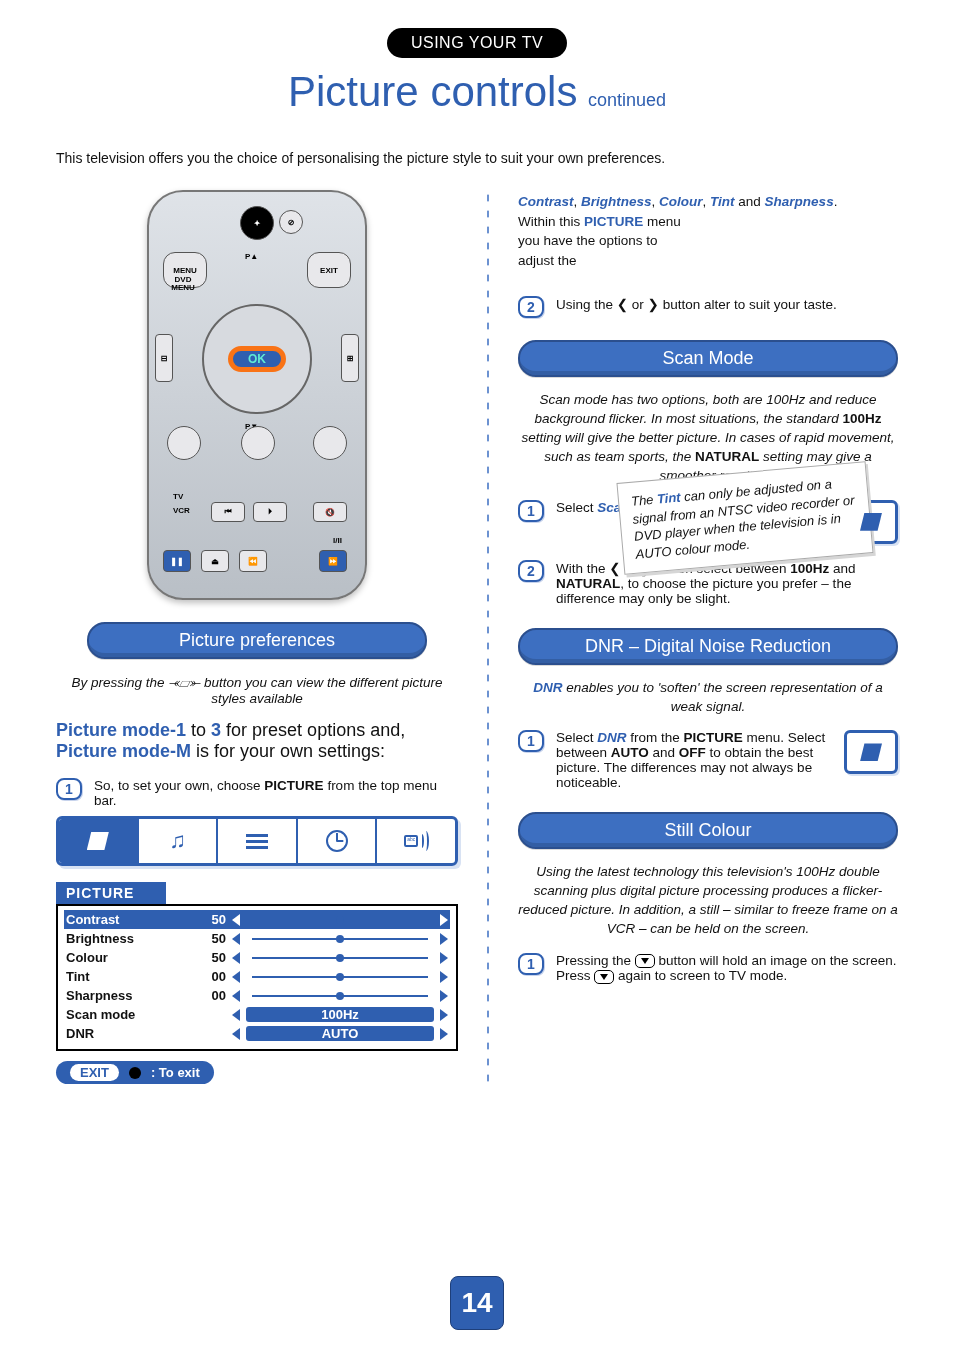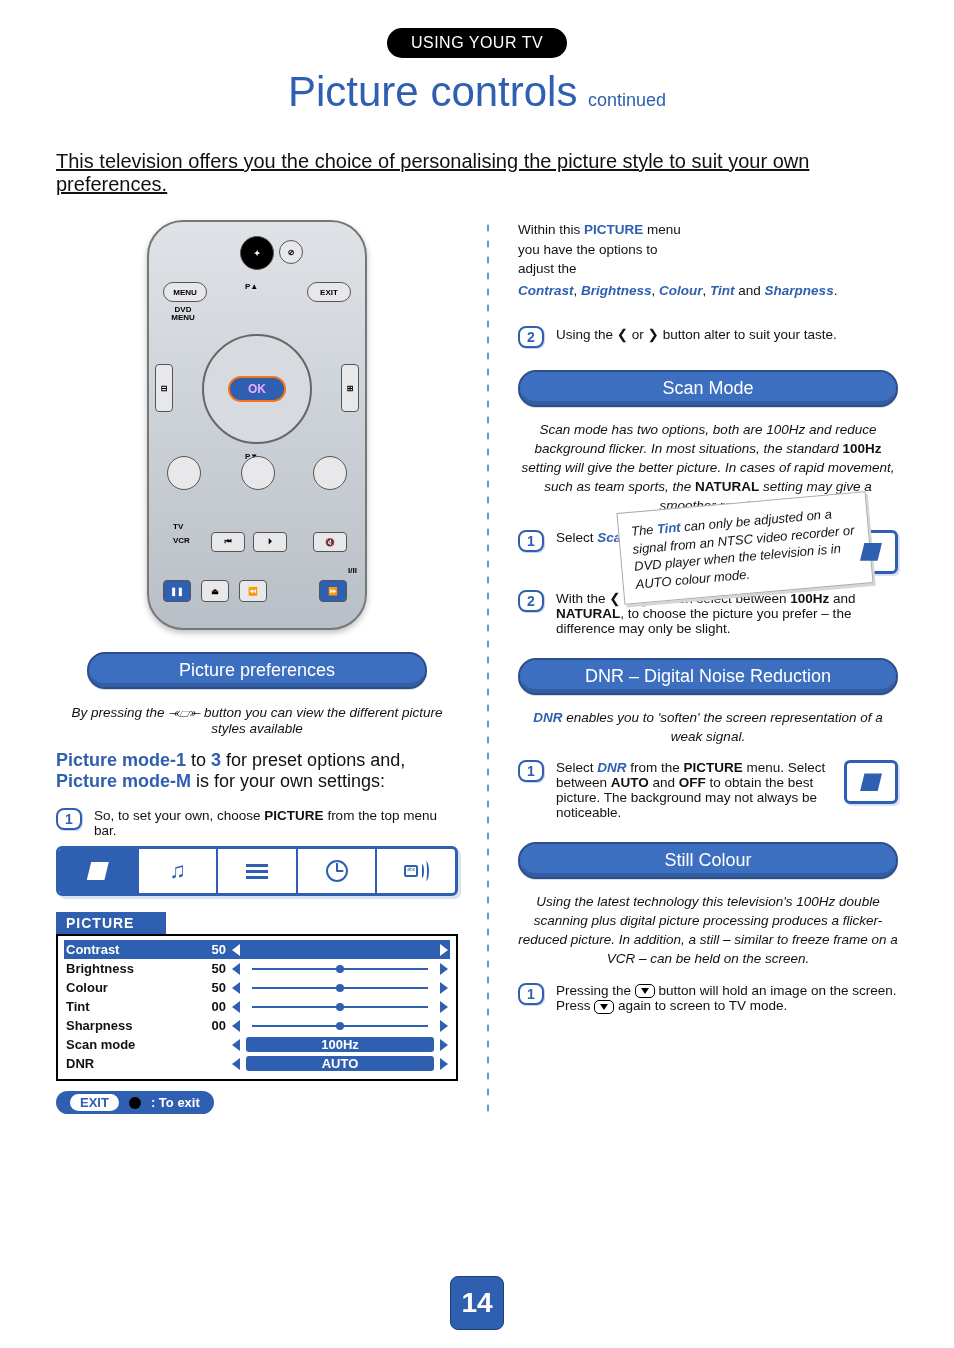--- a/index.html
+++ b/index.html
@@ -35,23 +35,22 @@
     font-size: 42px;
     font-weight: 400;
     color: #2f5fb0;
   }
   .title-row .cont {
     color: #2f5fb0;
     font-size: 18px;
     margin-left: 6px;
   }
   .intro {
-    font-size: 20px;
+    font-size: 14px;
     margin-bottom: 22px;
-    text-decoration: underline;
   }
   .bluebar-wide, .bluebar {
     background: #3d6fc1;
     color: #fff;
     border-radius: 18px;
     padding: 6px 22px;
     border: 2px solid #2b4f8e;
     box-shadow: inset 0 -6px 0 -2px rgba(0,0,0,.15), 0 1px 0 #dadada;
     font-size: 18px;
     text-align: center;
@@ -93,32 +92,32 @@
     width: 1px; height: 1px; 
   }
   .rbtn, .rcirc {
     position:absolute; background:#e8e8eb; border:1px solid #555;
     font-size:8px; font-weight:600; color:#000;
     display:flex; align-items:center; justify-content:center;
   }
   .rcirc { border-radius:50%; }
   .rcirc.big { width:34px; height:34px; }
   .rcirc.sm  { width:24px; height:24px; }
-  .rbtn.oval { border-radius: 12px; height:20px; }
+  .rbtn.oval { border-radius: 12px; height:36px; }
   .rbtn.rect { border-radius: 4px; }
   .okring {
     position:absolute; left:50%; top:112px; transform:translateX(-50%);
     width:110px; height:110px; border-radius:50%;
     border:2px solid #666; background:#d7dadf;
   }
   .okring .ok {
     position:absolute; left:50%; top:50%; transform:translate(-50%,-50%);
-    width:58px; height:26px; background:#2f5fb0; color:#f0abfc; border-radius:14px;
+    width:58px; height:26px; background:#2f5fb0; color:#5eead4; border-radius:14px;
     display:flex; align-items:center; justify-content:center;
-    font-size:12px; font-weight:600; border:2px solid #f97316;
+    font-size:12px; font-weight:600; border:5px solid #f97316;
   }
   .lbl-tiny {
     position:absolute; font-size:8px; color:#000; font-weight:600;
   }
 
   
   .bluebar.left { width: 340px; margin: 22px auto 16px; }
   .caption {
     text-align:center; font-style:italic; font-size:13.5px; margin-bottom: 14px;
   }
@@ -278,21 +277,21 @@
           <div class="rcirc big" style="right:18px; top:234px;"></div>
 
           <div class="lbl-tiny" style="left:24px; top:300px;">TV</div>
           <div class="lbl-tiny" style="left:24px; top:314px;">VCR</div>
           <div class="lbl-tiny" style="left:24px; top:328px;margin-top:28px;">DVD</div>
 
           <div class="rbtn rect" style="left:62px; top:310px; width:34px; height:20px;">⏮</div>
           <div class="rbtn rect" style="left:104px; top:310px; width:34px; height:20px;">⏵</div>
           <div class="rbtn rect" style="right:18px; top:310px; width:34px; height:20px;">🔇</div>
 
-          <div class="lbl-tiny" style="right:8px; top:344px;">I/II</div>
+          <div class="lbl-tiny" style="right:23px; top:344px;">I/II</div>
 
           <div class="rbtn rect" style="left:14px; top:358px; width:28px; height:22px; background:#2f5fb0; color:#fff;">❚❚</div>
           <div class="rbtn rect" style="left:52px; top:358px; width:28px; height:22px;">⏏</div>
           <div class="rbtn rect" style="left:90px; top:358px; width:28px; height:22px;">⏪</div>
           <div class="rbtn rect" style="right:18px; top:358px; width:28px; height:22px; background:#2f5fb0; color:#fff;">⏩</div>
         </div>
       </div>
 
       <div class="bluebar left">Picture preferences</div>
 
@@ -390,25 +389,25 @@
       <div class="exit-pill">
         <span class="eb">EXIT</span>
         <span class="dot"></span>
         <span>: To exit</span>
       </div>
     </div>
 
     <div class="divider"></div>
 
     <div class="col-right" style="position:relative;">
+      <div style="line-height:1.45; margin-top:2px;">
+        <span class="blue-b" style="font-style:italic;">Contrast</span><span>, </span><span class="blue-b" style="font-style:italic;">Brightness</span><span>, </span><span class="blue-b" style="font-style:italic;">Colour</span><span>, </span><span class="blue-b" style="font-style:italic;">Tint</span><span> and </span><span class="blue-b" style="font-style:italic;">Sharpness</span><span>.</span>
+      </div>
       <div style="width:170px; line-height:1.45;">
         <span>Within this </span><span class="blue-b">PICTURE</span><span> menu you have the options to adjust the </span>
-      </div>
-      <div style="line-height:1.45; margin-top:2px;">
-        <span class="blue-b" style="font-style:italic;">Contrast</span><span>, </span><span class="blue-b" style="font-style:italic;">Brightness</span><span>, </span><span class="blue-b" style="font-style:italic;">Colour</span><span>, </span><span class="blue-b" style="font-style:italic;">Tint</span><span> and </span><span class="blue-b" style="font-style:italic;">Sharpness</span><span>.</span>
       </div>
 
       <div class="note">
         <span>The </span><span class="tint">Tint</span><span> can only be adjusted on a signal from an NTSC video recorder or DVD player when the television is in AUTO colour mode.</span>
       </div>
 
       <div class="step-wrap" style="margin-top:26px;">
         <div class="marker">2</div>
         <div class="txt">Using the ❮ or ❯ button alter to suit your taste.</div>
       </div>
@@ -438,21 +437,21 @@
 
       <div class="bluebar right">DNR – Digital Noise Reduction</div>
 
       <div class="rdesc">
         <span class="blue-b" style="font-style:italic;">DNR</span><span> enables you to 'soften'  the screen representation of a weak signal.</span>
       </div>
 
       <div class="step-wrap">
         <div class="marker">1</div>
         <div class="txt">
-          <span>Select </span><span class="blue-b" style="font-style:italic;">DNR</span><span> from the </span><span class="black-b">PICTURE</span><span> menu. Select between </span><span class="black-b">AUTO</span><span> and </span><span class="black-b">OFF</span><span> to obtain the best picture. The background may not always be noticeable.</span>
+          <span>Select </span><span class="blue-b" style="font-style:italic;">DNR</span><span> from the </span><span class="black-b">PICTURE</span><span> menu. Select between </span><span class="black-b">AUTO</span><span> and </span><span class="black-b">OFF</span><span> to obtain the best picture. The differences may not always be noticeable.</span>
         </div>
         <div class="iconbox">
             <div class="play-parallelogram"></div>
           </div>
       </div>
 
       <div class="bluebar right">Still Colour</div>
 
       <div class="rdesc">Using the latest technology this television's 100Hz double scanning plus digital picture processing produces a flicker-reduced picture. In addition, a still – similar to freeze frame on a VCR – can be held on the screen.</div>
 

